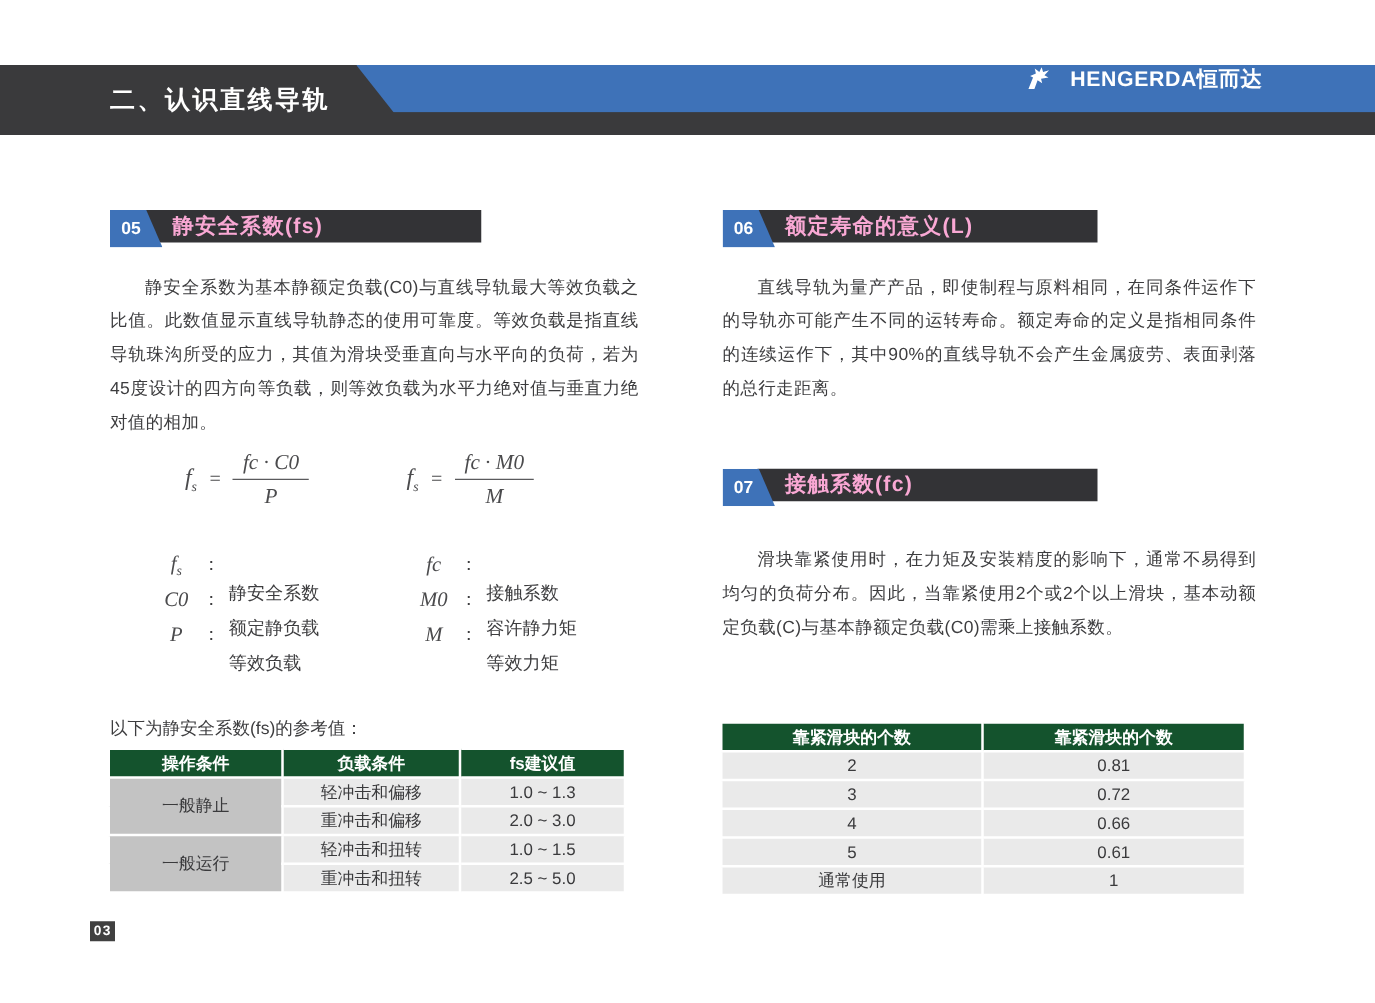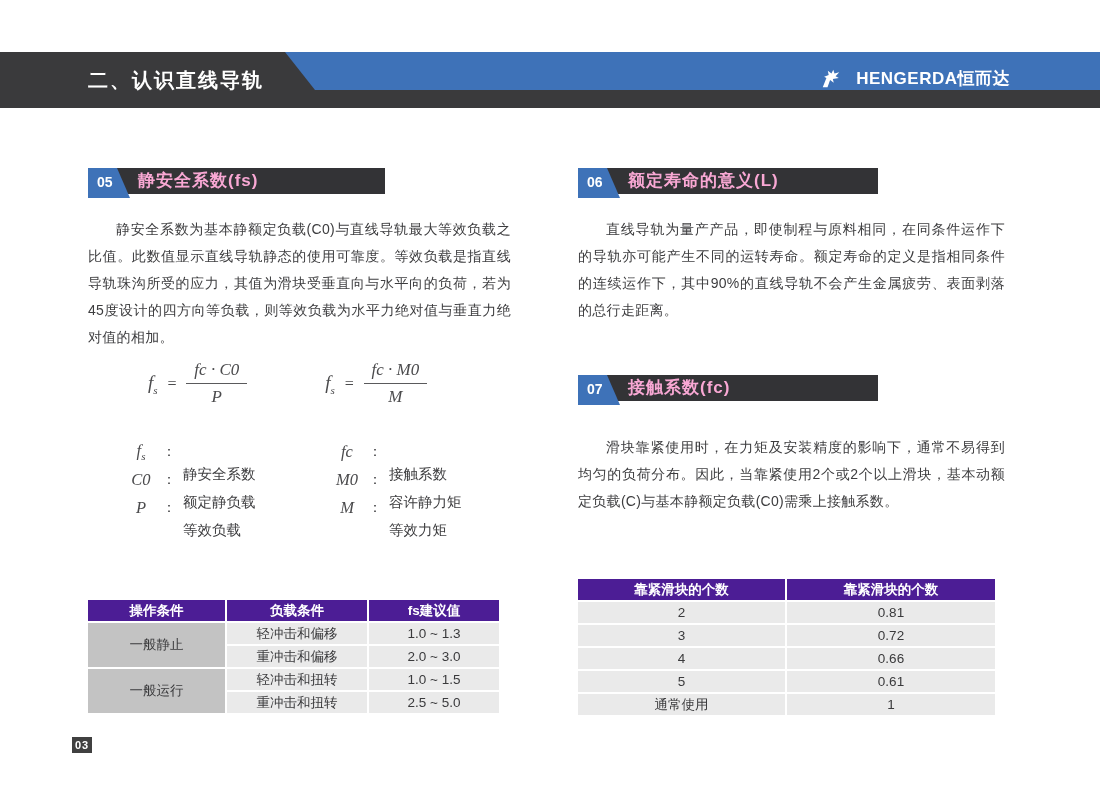--- a/index.html
+++ b/index.html
@@ -14,21 +14,21 @@
   .topbar { position: absolute; left: 0; top: 52px; width: 100%; height: 56px; background: #3a3a3c; }
   .topbar-title {
     position: absolute; left: 88px; top: 52px; height: 72px; line-height: 56px;
     color: #fff; font-size: 20px; font-weight: bold; letter-spacing: 2px;
   }
   .banner {
     position: absolute; left: 285px; right: 0; top: 52px; height: 38px;
     background: #3e72b8;
     clip-path: polygon(0 0, 100% 0, 100% 100%, 30px 100%);
   }
-  .brand { position: absolute; right: 90px; top: 52px; height: 38px; display: flex; align-items: flex-end; gap: 14px; }
+  .brand { position: absolute; right: 90px; top: 52px; height: 38px; display: flex; align-items: flex-start; gap: 14px; }
   .brand-text { color: #fff; font-weight: bold; font-size: 17px; letter-spacing: 0.5px; }
   .brand-icon { width: 22px; height: 22px; display: inline-block; }
 
   
   .sec-header { position: absolute; height: 30px; }
   .sec-header .bar {
     position: absolute; left: 28px; right: 0; top: 0; height: 26px; background: #333336;
   }
   .sec-header .bar .t {
     color: #f9a8d4; font-size: 17px; font-weight: bold; line-height: 26px; padding-left: 22px;
@@ -71,21 +71,21 @@
     width: 38px; text-align: center; color: #4b4b4d;
   }
   .def-sym sub { font-size: 11px; }
   .def-colon { margin: 0 7px 0 2px; color: #3d3d3f; font-size: 14px; }
   .def-label { font-size: 14.5px; color: #3d3d3f; font-weight: 500; margin-top: 44px; }
 
   
   .tbl-caption { position: absolute; left: 88px; top: 574px; font-size: 14px; color: #3d3d3f; font-weight: 500; }
   table { border-collapse: collapse; table-layout: fixed; }
   th, td { border: 2px solid #fff; text-align: center; font-size: 13.5px; }
-  th { background: #4c1d95; color: #fff; font-weight: bold; height: 23px; }
+  th { background: #14532d; color: #fff; font-weight: bold; height: 23px; }
   td { background: #eaeaea; color: #3a3a3c; height: 23px; font-weight: 500; }
   td.merge { background: #c3c3c3; }
   .fs-table { position: absolute; left: 86px; top: 598px; width: 413px; }
   .fc-table { position: absolute; left: 576px; top: 577px; width: 419px; }
 
   
   .page-num {
     position: absolute; left: 72px; top: 737px; background: #404040; color: #fff;
     font-size: 11px; font-weight: bold; padding: 2px 3px; letter-spacing: 1px;
   }
@@ -166,20 +166,21 @@
       <span class="def-colon">：</span>
       <span class="def-label">容许静力矩</span>
     </div>
     <div class="def-row">
       <span class="def-sym"><span>M</span></span>
       <span class="def-colon">：</span>
       <span class="def-label">等效力矩</span>
     </div>
   </div>
 
+  <div class="tbl-caption">以下为静安全系数(fs)的参考值：</div>
   <table class="fs-table">
     <colgroup>
         <col style="width:139px">
         <col style="width:142px">
         <col style="width:132px">
       </colgroup>
     <thead>
       <tr>
         <th>操作条件</th>
         <th>负载条件</th>

